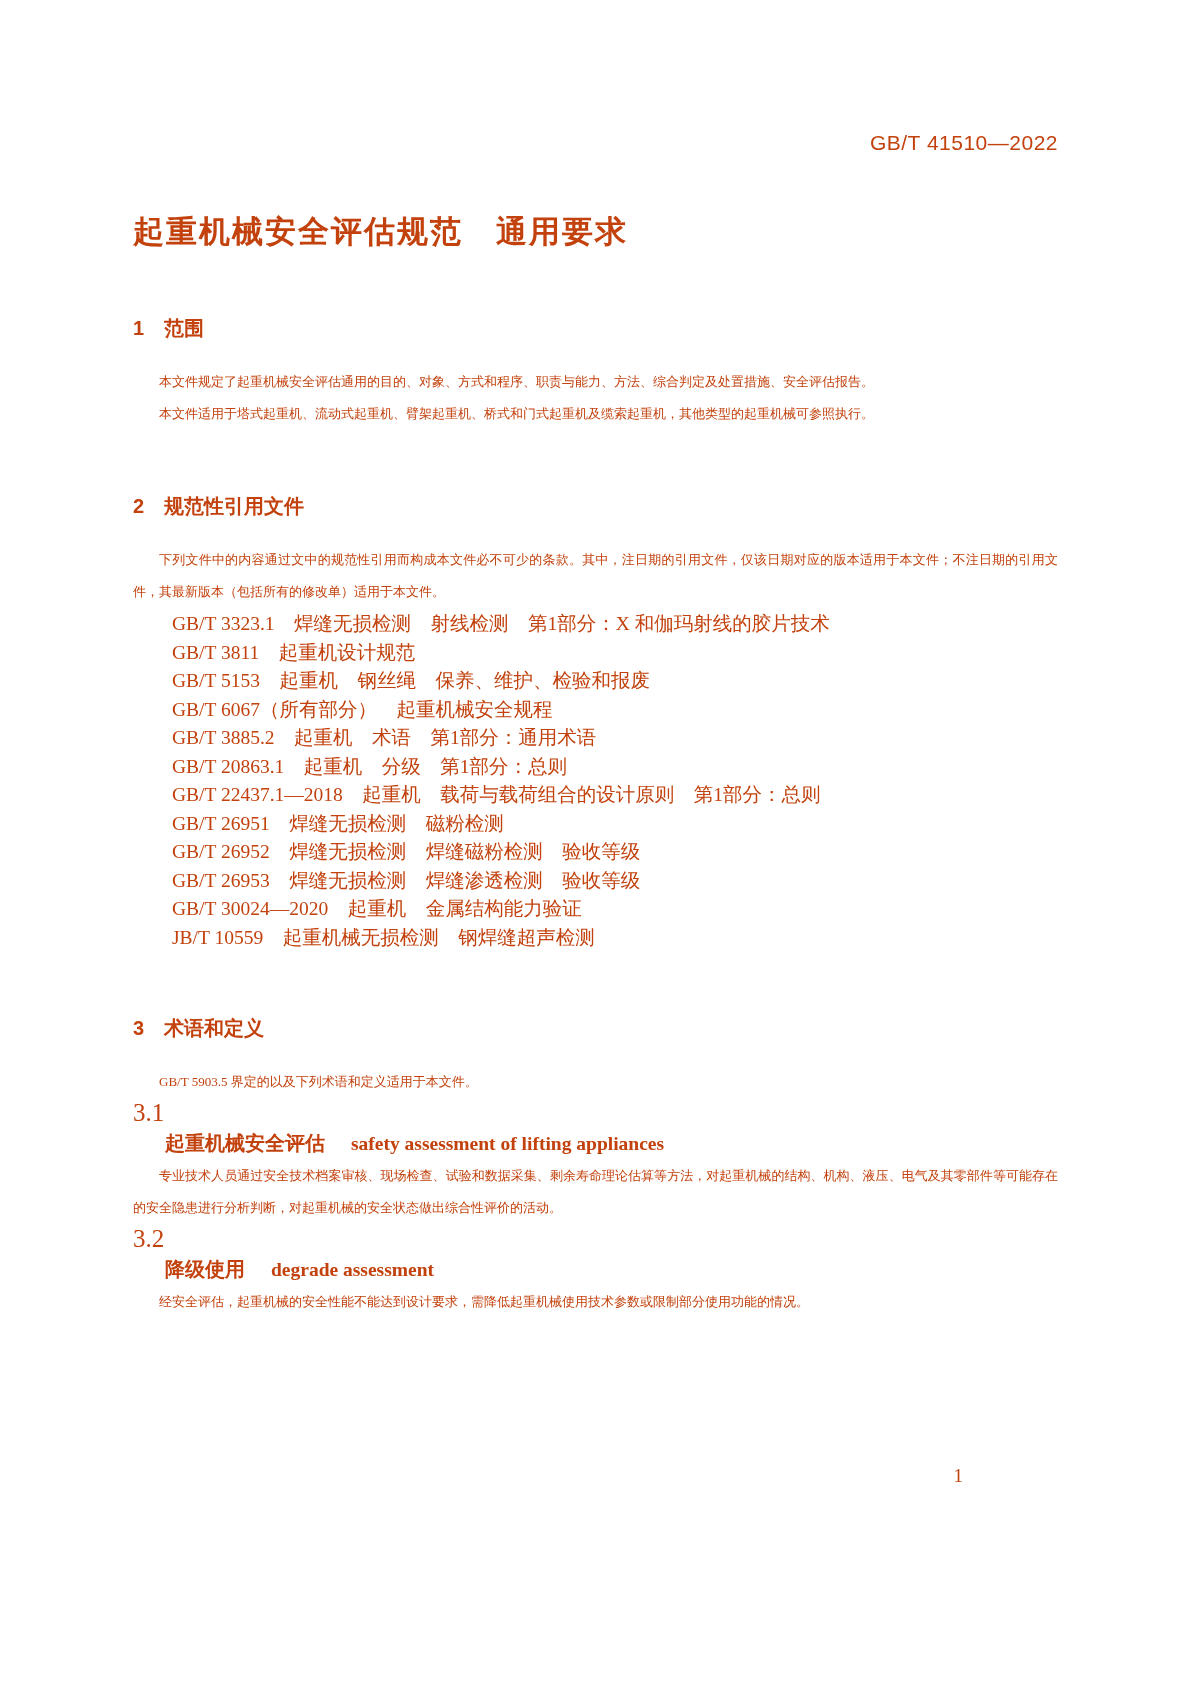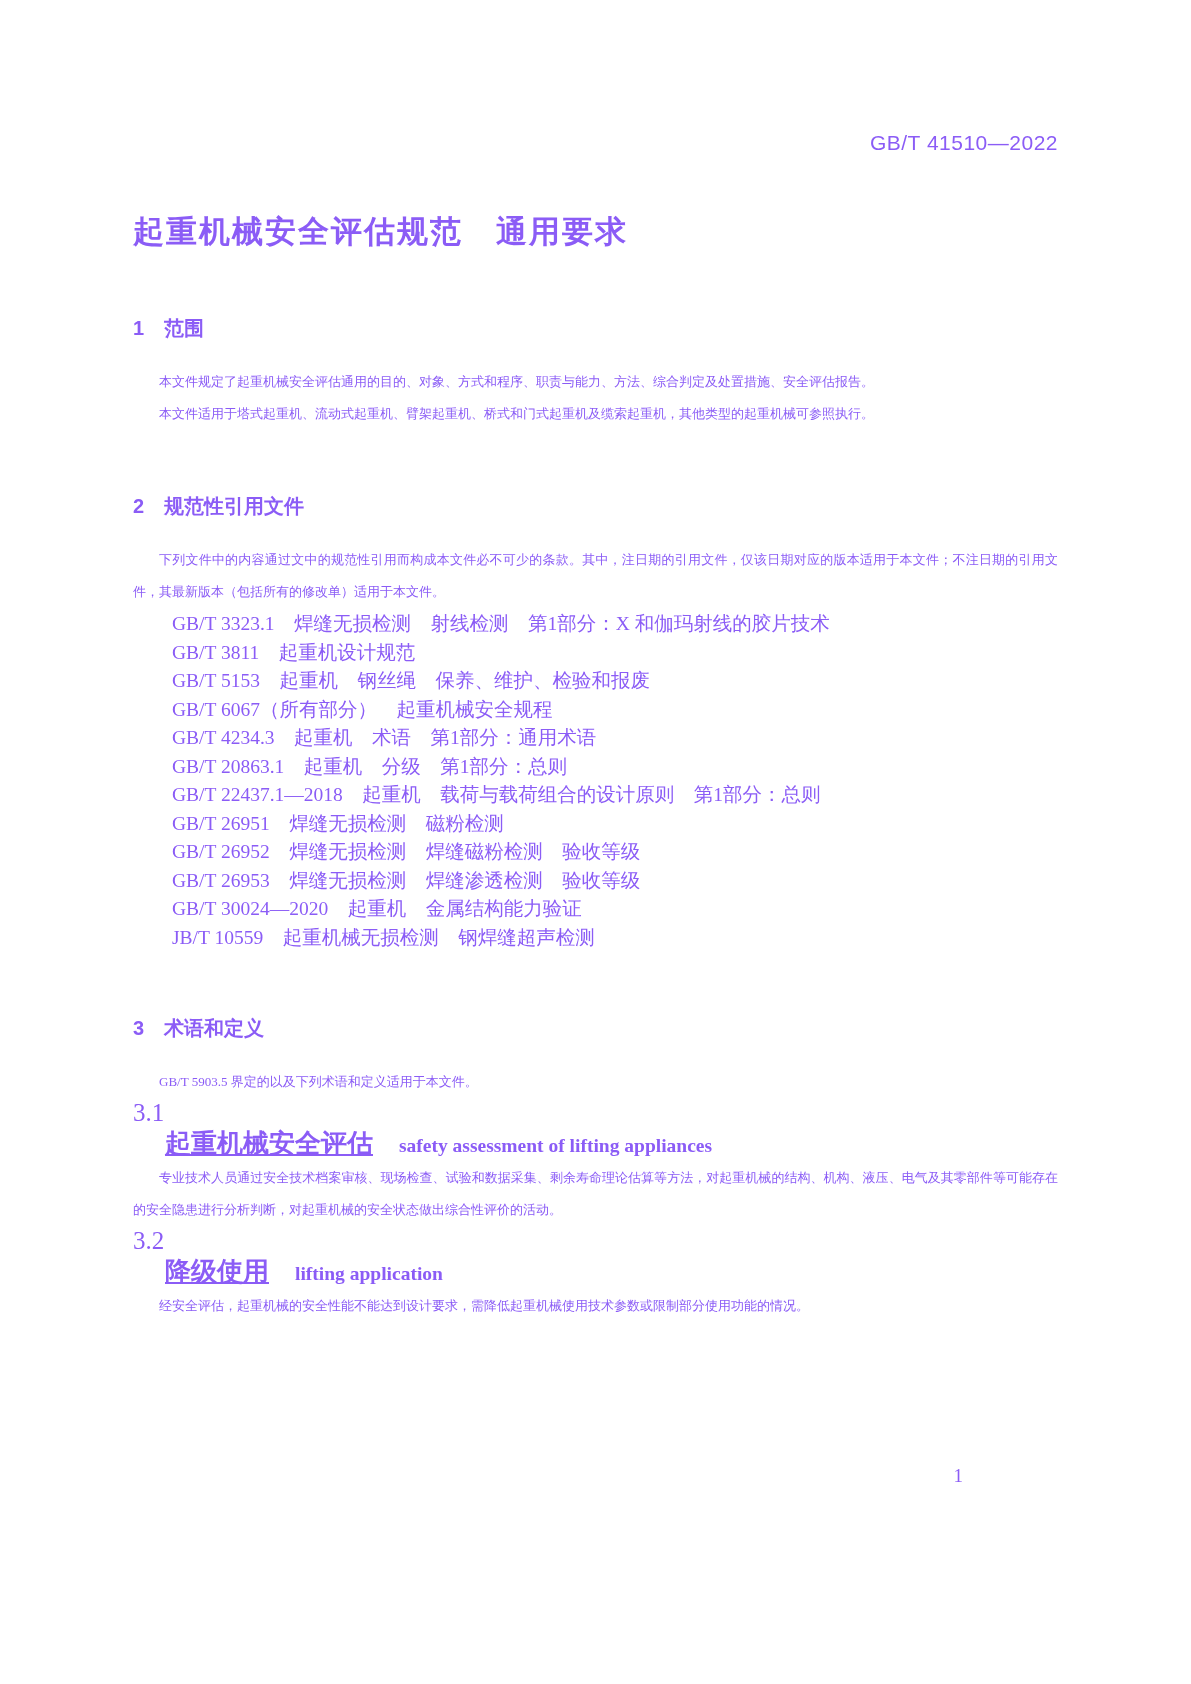--- a/index.html
+++ b/index.html
@@ -5,21 +5,21 @@
   * { margin: 0; padding: 0; box-sizing: border-box; }
   html, body { background: #ffffff; }
   body { font-family: "Liberation Serif", "DejaVu Serif", serif; }
 
   .page {
     position: relative;
     width: 1191px;
     height: 1684px;
     margin: 0 auto;
     background: #ffffff;
-    color: #8b5cf6;
+    color: #c2410c;
     padding: 130px 133px 0 133px;
     overflow: hidden;
   }
 
   .doc-number {
     text-align: right;
     font-family: "Liberation Sans", "DejaVu Sans", sans-serif;
     font-size: 21px;
     line-height: 26px;
     letter-spacing: 0.5px;
@@ -68,22 +68,21 @@
   }
 
   .term-line {
     margin-left: 2em;
     line-height: 30px;
   }
 
   .term-cn {
     font-family: "Liberation Sans", "DejaVu Sans", sans-serif;
     font-weight: bold;
-    font-size: 26px;
-    text-decoration: underline;
+    font-size: 20px;
   }
 
   .term-en {
     font-family: "Liberation Serif", "DejaVu Serif", serif;
     font-weight: bold;
     font-size: 19.5px;
     margin-left: 26px;
   }
 
   .page-number {
@@ -110,21 +109,21 @@
   </section>
 
   <section>
     <h2 class="sec-heading">2　规范性引用文件</h2>
     <p class="body-p">下列文件中的内容通过文中的规范性引用而构成本文件必不可少的条款。其中，注日期的引用文件，仅该日期对应的版本适用于本文件；不注日期的引用文件，其最新版本（包括所有的修改单）适用于本文件。</p>
     <div class="ref-list">
       <div class="ref-line">GB/T 3323.1　焊缝无损检测　射线检测　第1部分：X 和伽玛射线的胶片技术</div>
       <div class="ref-line">GB/T 3811　起重机设计规范</div>
       <div class="ref-line">GB/T 5153　起重机　钢丝绳　保养、维护、检验和报废</div>
       <div class="ref-line">GB/T 6067（所有部分）　起重机械安全规程</div>
-      <div class="ref-line">GB/T 4234.3　起重机　术语　第1部分：通用术语</div>
+      <div class="ref-line">GB/T 3885.2　起重机　术语　第1部分：通用术语</div>
       <div class="ref-line">GB/T 20863.1　起重机　分级　第1部分：总则</div>
       <div class="ref-line">GB/T 22437.1—2018　起重机　载荷与载荷组合的设计原则　第1部分：总则</div>
       <div class="ref-line">GB/T 26951　焊缝无损检测　磁粉检测</div>
       <div class="ref-line">GB/T 26952　焊缝无损检测　焊缝磁粉检测　验收等级</div>
       <div class="ref-line">GB/T 26953　焊缝无损检测　焊缝渗透检测　验收等级</div>
       <div class="ref-line">GB/T 30024—2020　起重机　金属结构能力验证</div>
       <div class="ref-line">JB/T 10559　起重机械无损检测　钢焊缝超声检测</div>
     </div>
   </section>
 
@@ -136,21 +135,21 @@
       <div class="term-number">3.1</div>
       <div class="term-line">
         <span class="term-cn">起重机械安全评估</span><span class="term-en">safety assessment of lifting appliances</span>
       </div>
       <p class="body-p term-def">专业技术人员通过安全技术档案审核、现场检查、试验和数据采集、剩余寿命理论估算等方法，对起重机械的结构、机构、液压、电气及其零部件等可能存在的安全隐患进行分析判断，对起重机械的安全状态做出综合性评价的活动。</p>
     </div>
 
     <div class="term-block">
       <div class="term-number">3.2</div>
       <div class="term-line">
-        <span class="term-cn">降级使用</span><span class="term-en">lifting application</span>
+        <span class="term-cn">降级使用</span><span class="term-en">degrade assessment</span>
       </div>
       <p class="body-p term-def">经安全评估，起重机械的安全性能不能达到设计要求，需降低起重机械使用技术参数或限制部分使用功能的情况。</p>
     </div>
   </section>
 
   <div class="page-number">1</div>
 
 </div>
 
 </body></html>

